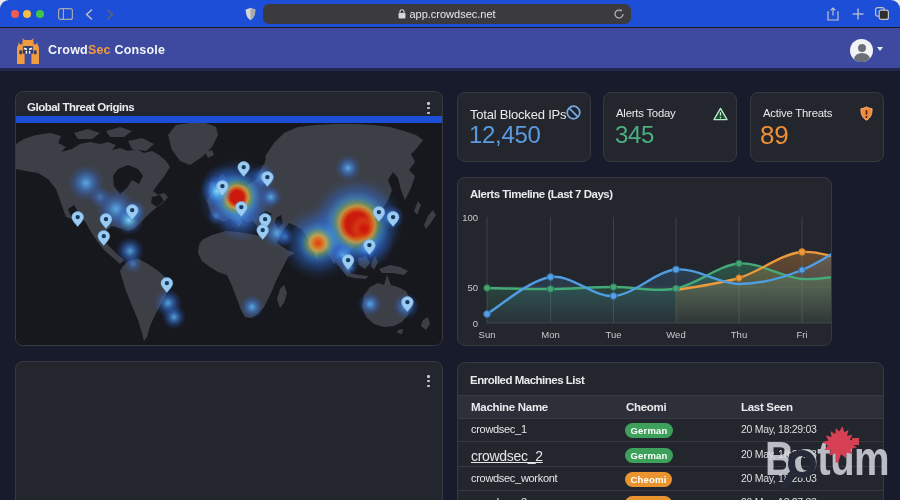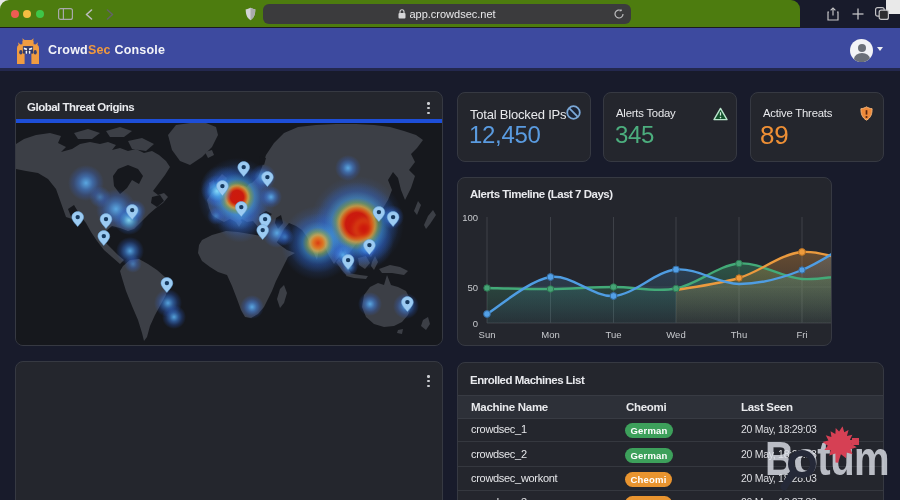--- a/index.html
+++ b/index.html
@@ -8,21 +8,21 @@
   .abs { position:absolute; }
   .card { position:absolute; background:#24262d; border:1px solid #363942; border-radius:8px; }
   .dots3 { position:absolute; width:4px; } .dots3 i{display:block;width:2.6px;height:2.6px;border-radius:50%;background:#caccd0;margin:0 0 2.2px 0;}
   .ct { color:#e9eaee; font-size:11.5px; font-weight:bold; letter-spacing:-0.5px; }
 </style>
 </head>
 <body>
 
 <div class="abs" style="left:0;top:0;width:14px;height:14px;background:#e9e9e9;"></div>
 <div class="abs" style="left:886px;top:0;width:14px;height:14px;background:#e9e9e9;"></div>
-<div class="abs" style="left:0;top:0;width:800px;height:28px;background:#4d7c0f;border-bottom:1px solid #1c1c1e;border-radius:9px 9px 0 0;">
+<div class="abs" style="left:0;top:0;width:900px;height:28px;background:#1d4ed8;border-bottom:1px solid #1c1c1e;border-radius:9px 9px 0 0;">
   <div class="abs" style="left:11px;top:10px;width:8px;height:8px;border-radius:50%;background:#ee5c53;"></div>
   <div class="abs" style="left:23px;top:10px;width:8px;height:8px;border-radius:50%;background:#f5bd4140;background:#f5bd41;"></div>
   <div class="abs" style="left:36px;top:10px;width:8px;height:8px;border-radius:50%;background:#3fc648;"></div>
 
   <svg class="abs" style="left:58px;top:8px;" width="15" height="12" viewBox="0 0 15 12">
     <rect x="0.6" y="0.6" width="13.8" height="10.8" rx="2" fill="none" stroke="#a9a9ab" stroke-width="1.2"></rect>
     <line x1="5.4" y1="0.6" x2="5.4" y2="11.4" stroke="#a9a9ab" stroke-width="1.2"></line>
   </svg>
 
   <svg class="abs" style="left:85px;top:9px;" width="8" height="11" viewBox="0 0 8 11">
@@ -88,21 +88,21 @@
   <div class="abs" style="left:48px;top:15px;font-size:12.5px;font-weight:bold;color:#f3f4f8;letter-spacing:0.2px;">Crowd<span style="color:#f0993e;">Sec</span> Console</div>
 
   <div class="abs" style="left:850px;top:11px;width:23px;height:23px;border-radius:50%;background:#f2f3f6;overflow:hidden;">
     <div style="position:absolute;left:7.5px;top:4.5px;width:8px;height:8px;border-radius:50%;background:#6b7078;"></div>
     <div style="position:absolute;left:3.5px;top:13.5px;width:16px;height:12px;border-radius:50%;background:#6b7078;"></div>
   </div>
   <div class="abs" style="left:877px;top:19px;width:0;height:0;border-left:3.5px solid transparent;border-right:3.5px solid transparent;border-top:4.5px solid #eef0f4;"></div>
 </div>
 
 <div class="card" style="left:15px;top:91px;width:428px;height:255px;overflow:hidden;">
-  <div style="height:31px;border-bottom:4px solid #1d4ed8;position:relative;">
+  <div style="height:31px;border-bottom:7px solid #1d4ed8;position:relative;">
     <div class="ct" style="position:absolute;left:11px;top:9px;">Global Threat Origins</div>
     <div class="dots3" style="left:411px;top:10px;">
         <i></i>
         <i></i>
         <i></i>
       </div>
   </div>
   <div id="map" style="position:relative;width:426px;height:222px;background:#16181d;overflow:hidden;">
 
 <svg style="position:absolute;left:0;top:0;" width="426" height="222" viewBox="0 0 426 222">
@@ -319,21 +319,21 @@
   <div style="position:absolute;left:13px;top:38px;font-size:11.5px;font-weight:bold;color:#e9eaed;letter-spacing:-0.3px;">Machine Name</div>
   <div style="position:absolute;left:168px;top:38px;font-size:11.5px;font-weight:bold;color:#e9eaed;letter-spacing:-0.3px;">Cheomi</div>
   <div style="position:absolute;left:283px;top:38px;font-size:11.5px;font-weight:bold;color:#e9eaed;letter-spacing:-0.3px;">Last Seen</div>
 
 <div style="position:absolute;left:0;top:55px;width:427px;height:24px;border-bottom:1px solid #35383f;">
   <div style="position:absolute;left:13px;top:5px;font-size:11px;color:#e5e6e9;letter-spacing:-0.3px;">crowdsec_1</div>
   <div style="position:absolute;left:167px;top:5px;height:15px;line-height:15.5px;padding:0 5.5px;border-radius:8px;font-stretch:normal;background:#3da05b;color:#fff;font-size:9.5px;font-weight:bold;letter-spacing:0.2px;">German</div>
   <div style="position:absolute;left:283px;top:5px;font-size:10.5px;color:#dddee2;letter-spacing:-0.3px;">20 May, 18:29:03</div>
 </div>
 <div style="position:absolute;left:0;top:80px;width:427px;height:24px;border-bottom:1px solid #35383f;">
-  <div style="position:absolute;left:13px;top:5px;font-size:11px;color:#e5e6e9;letter-spacing:-0.3px;">crowdsec_2</div>
+  <div style="position:absolute;left:13px;top:5px;font-size:14px;color:#e5e6e9;letter-spacing:-0.3px;text-decoration:underline;">crowdsec_2</div>
   <div style="position:absolute;left:167px;top:5px;height:15px;line-height:15.5px;padding:0 5.5px;border-radius:8px;font-stretch:normal;background:#3da05b;color:#fff;font-size:9.5px;font-weight:bold;letter-spacing:0.2px;">German</div>
   <div style="position:absolute;left:283px;top:5px;font-size:10.5px;color:#dddee2;letter-spacing:-0.3px;">20 May, 18:28:53</div>
 </div>
 <div style="position:absolute;left:0;top:104px;width:427px;height:24px;border-bottom:1px solid #35383f;">
   <div style="position:absolute;left:13px;top:5px;font-size:11px;color:#e5e6e9;letter-spacing:-0.3px;text-align:center;">crowdsec_workont</div>
   <div style="position:absolute;left:167px;top:5px;height:15px;line-height:15.5px;padding:0 5.5px;border-radius:8px;font-stretch:normal;background:#e9942f;color:#fff;font-size:9.5px;font-weight:bold;letter-spacing:0.2px;">Cheomi</div>
   <div style="position:absolute;left:283px;top:5px;font-size:10.5px;color:#dddee2;letter-spacing:-0.3px;">20 May, 18:28:03</div>
 </div>
 <div style="position:absolute;left:0;top:128px;width:427px;height:24px;border-bottom:1px solid #35383f;">
   <div style="position:absolute;left:13px;top:5px;font-size:11px;color:#e5e6e9;letter-spacing:-0.3px;">crowdsec_3</div>

